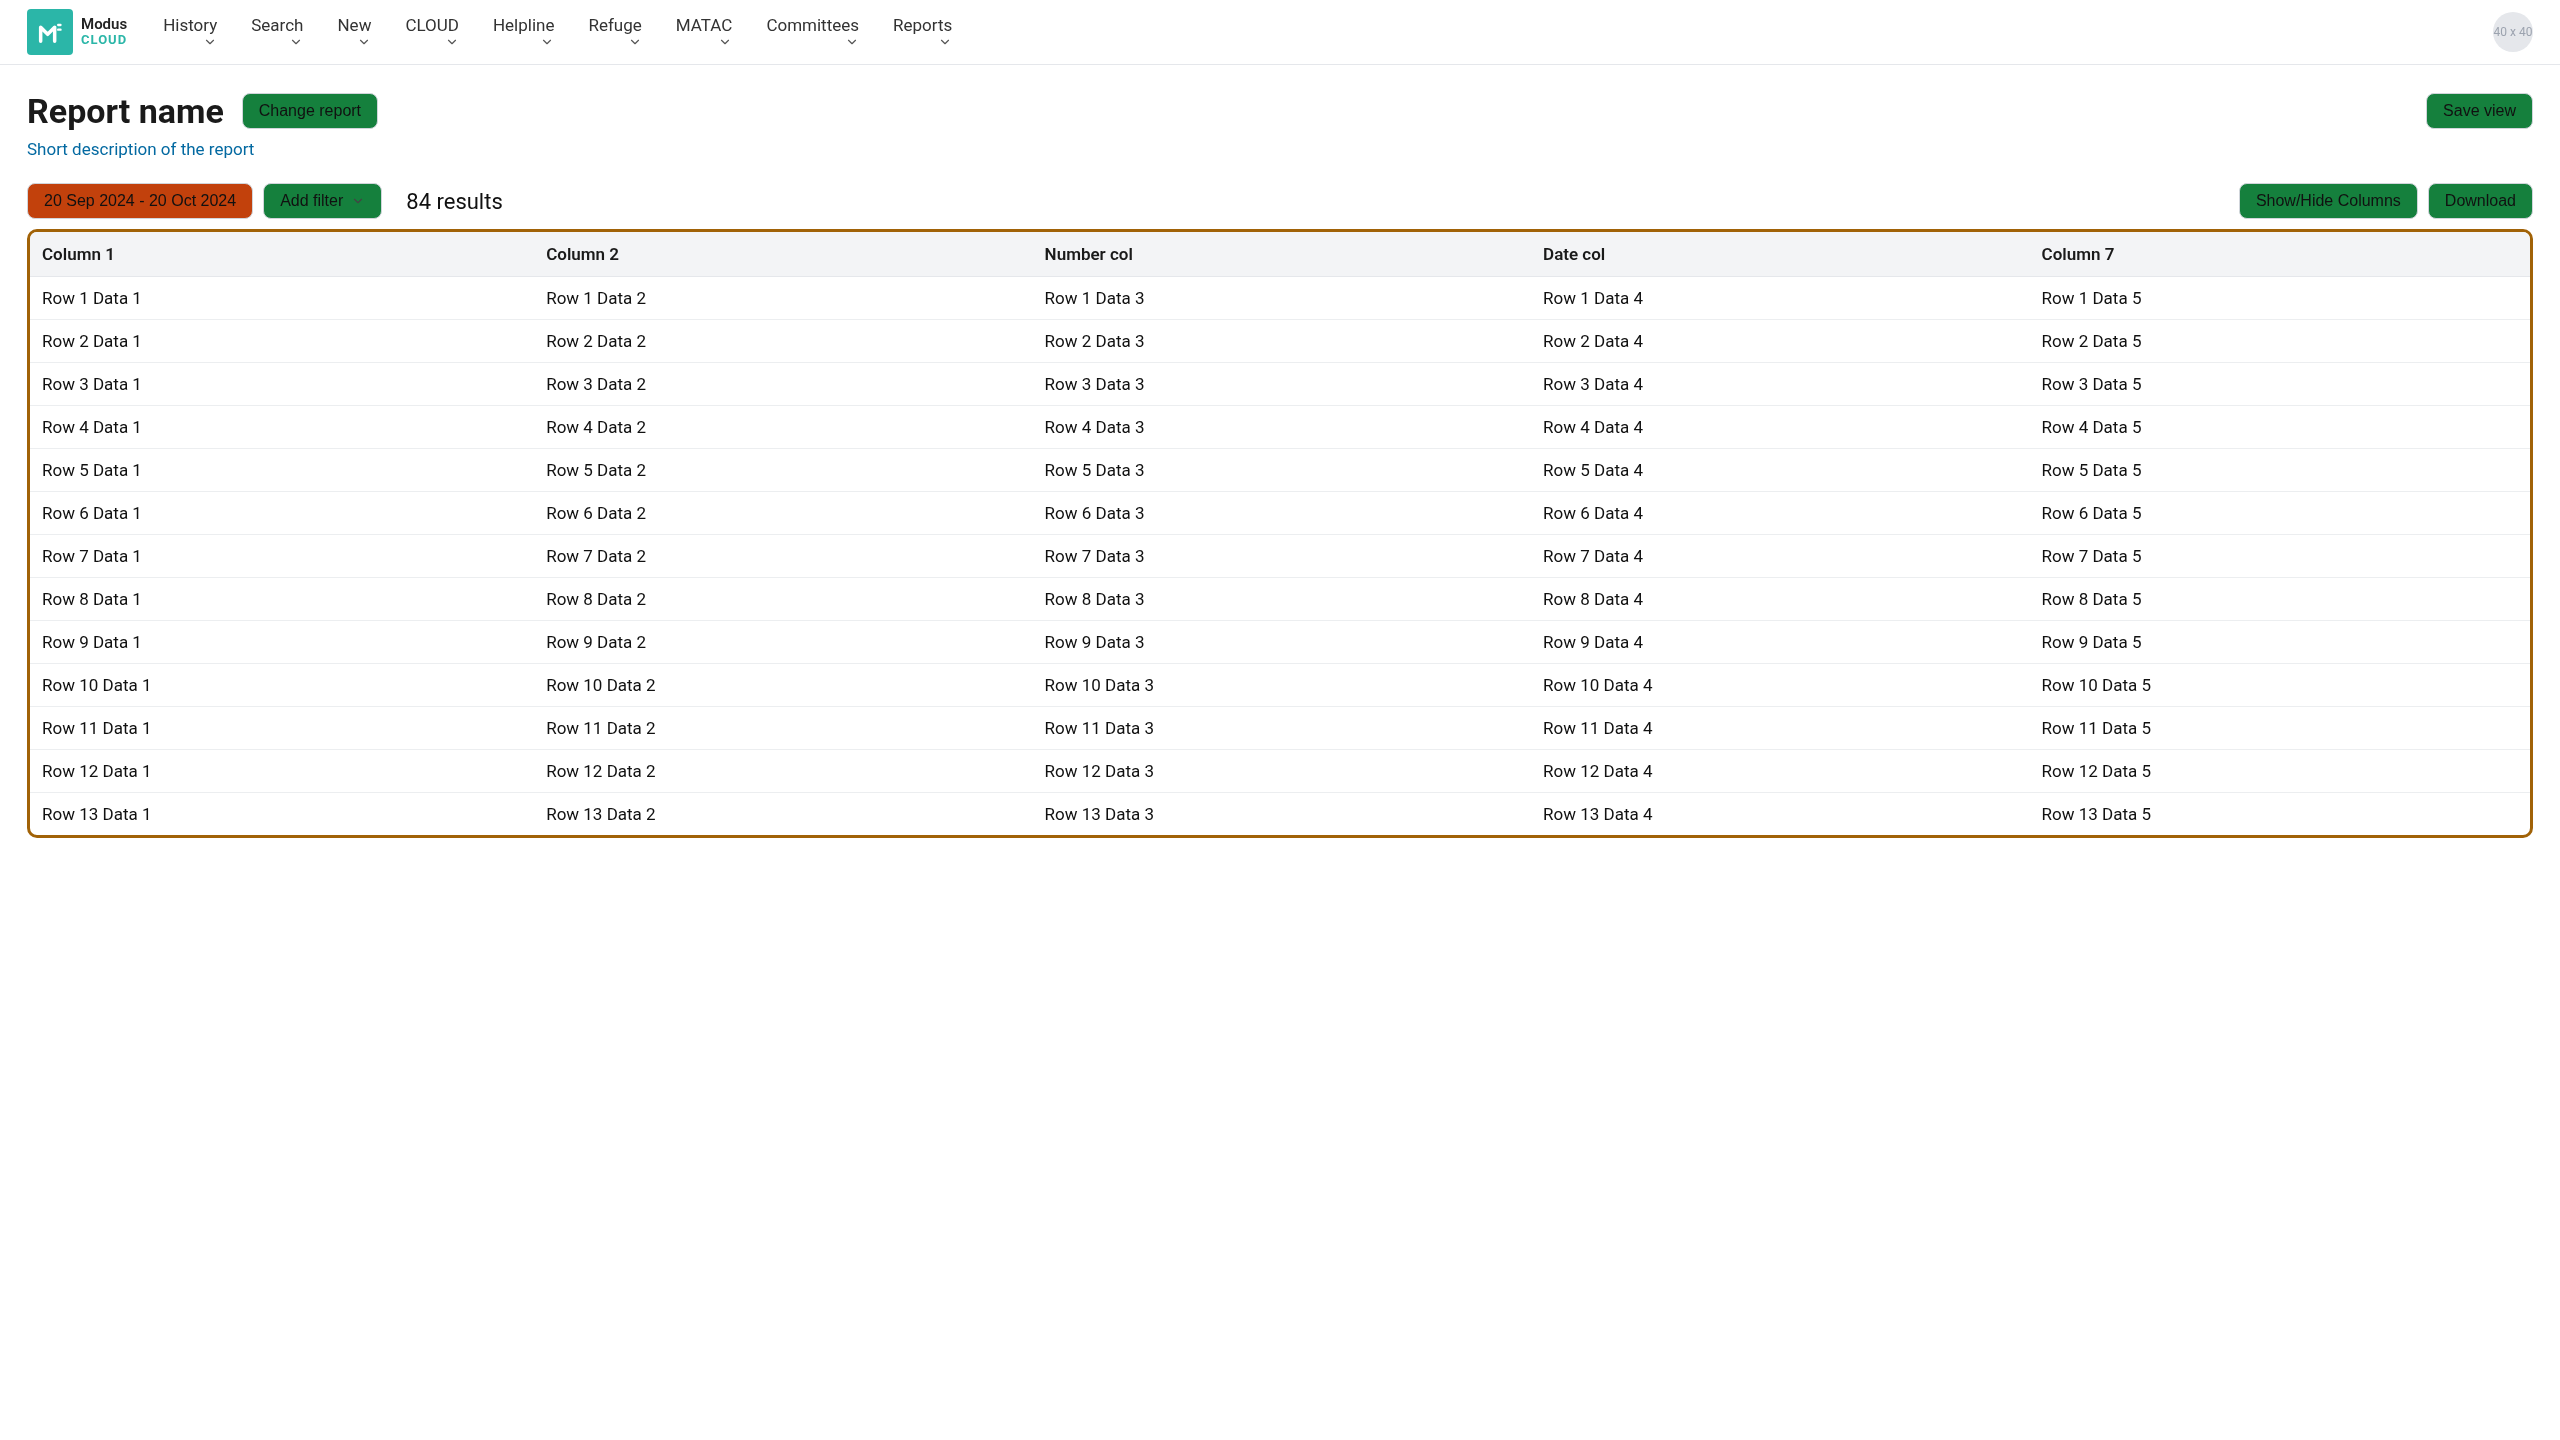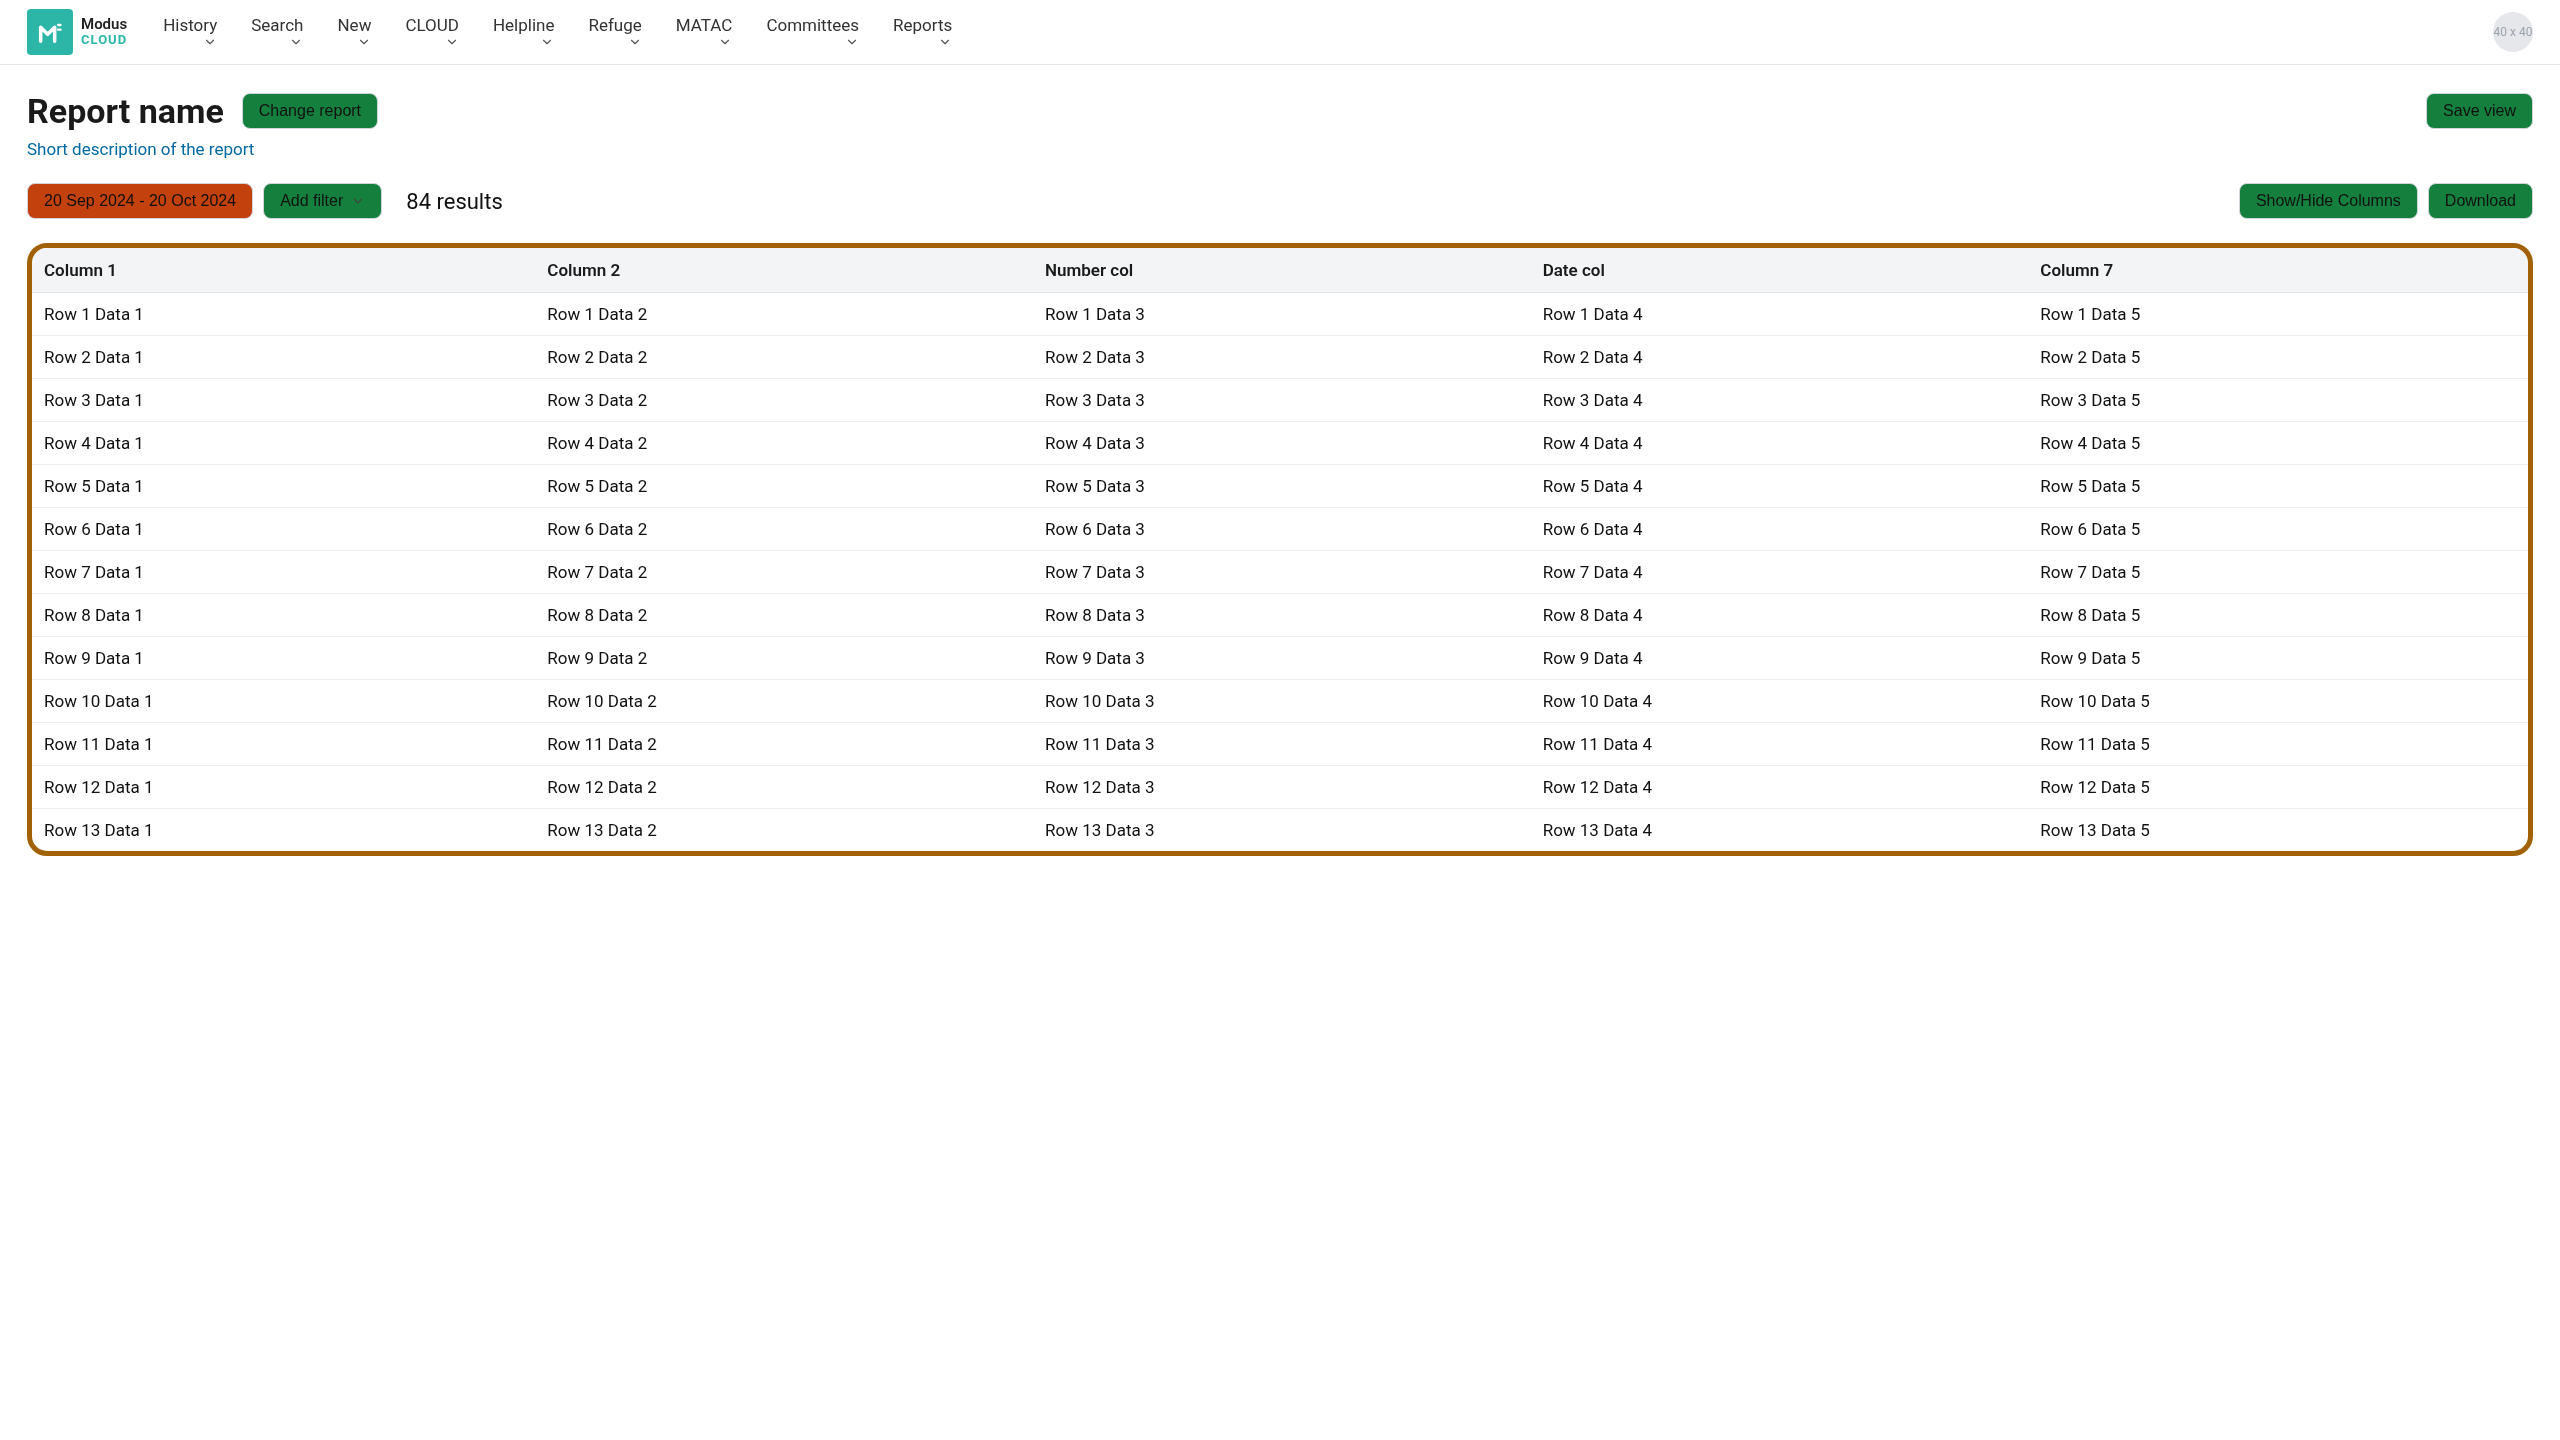--- a/index.html
+++ b/index.html
@@ -80,23 +80,23 @@
     color: #0369a1;
   }
   .toolbar {
     margin-top: 24px;
     display: flex; align-items: center; gap: 10px;
   }
   .results-text { font-size: 22px; color: #111; margin-left: 14px; }
   .toolbar .spacer { flex:1; }
 
   .table-wrap {
-    margin-top: 24px;
-    border: 5px solid #a16207;
-    border-radius: 20px;
+    margin-top: 10px;
+    border: 3px solid #a16207;
+    border-radius: 10px;
     overflow: hidden;
   }
   table {
     width: 100%;
     border-collapse: collapse;
     font-size: 17px;
   }
   thead th {
     text-align: left;
     background: #f3f4f6;

